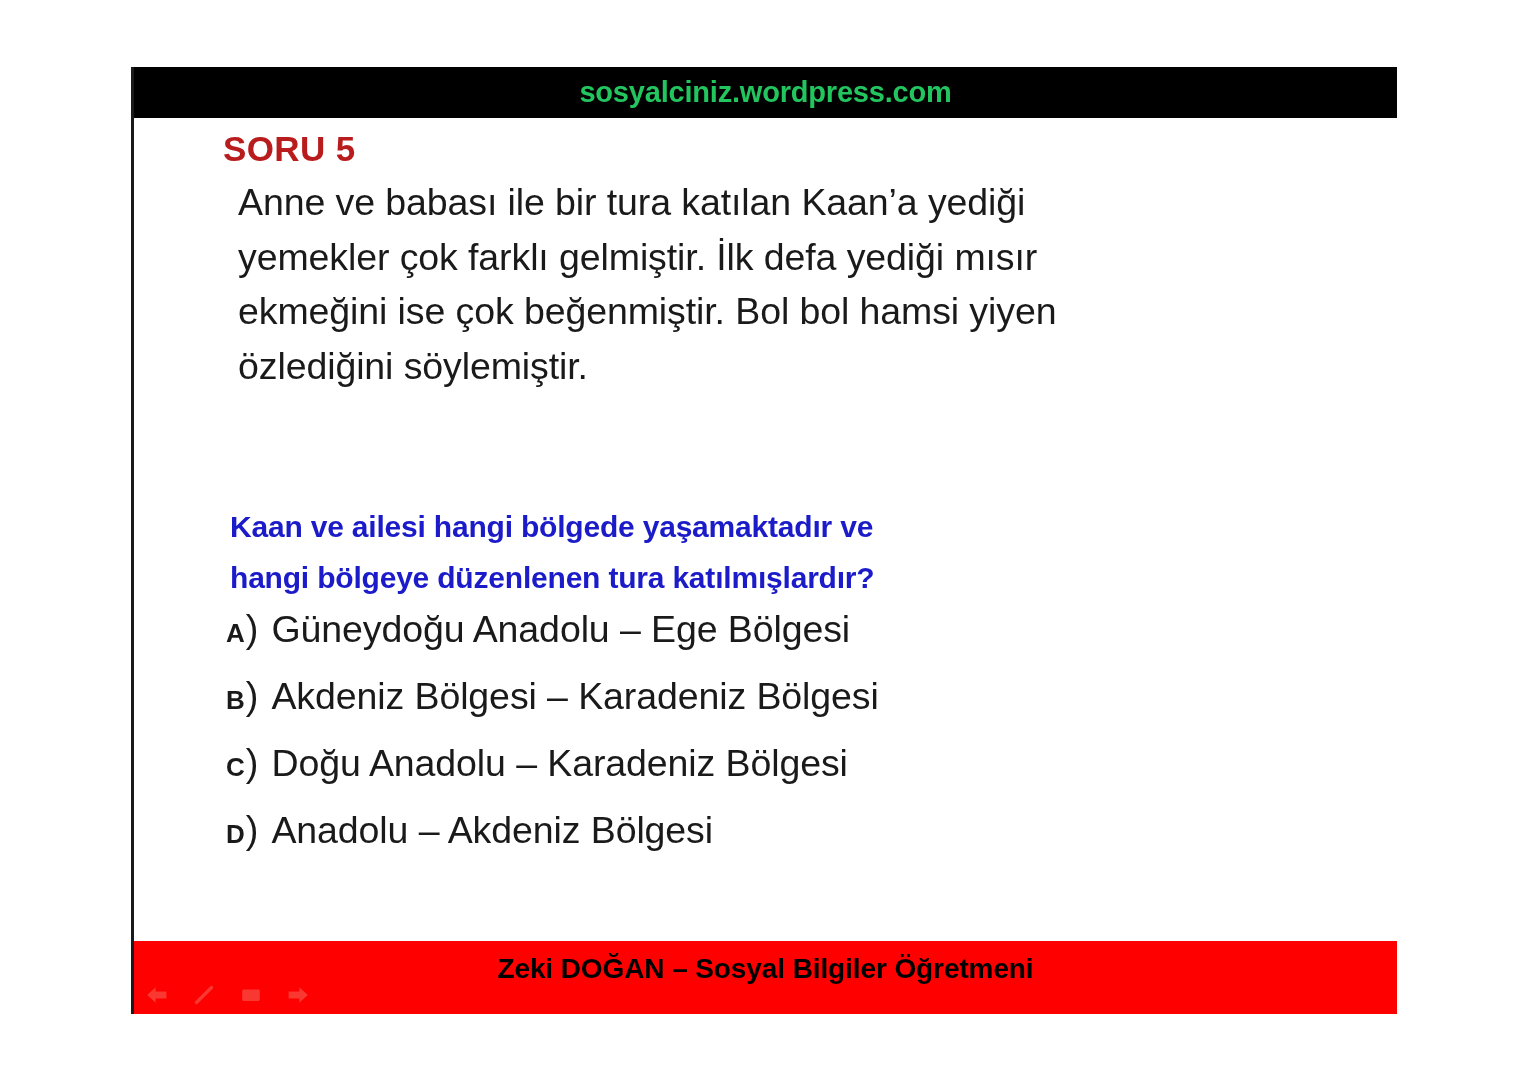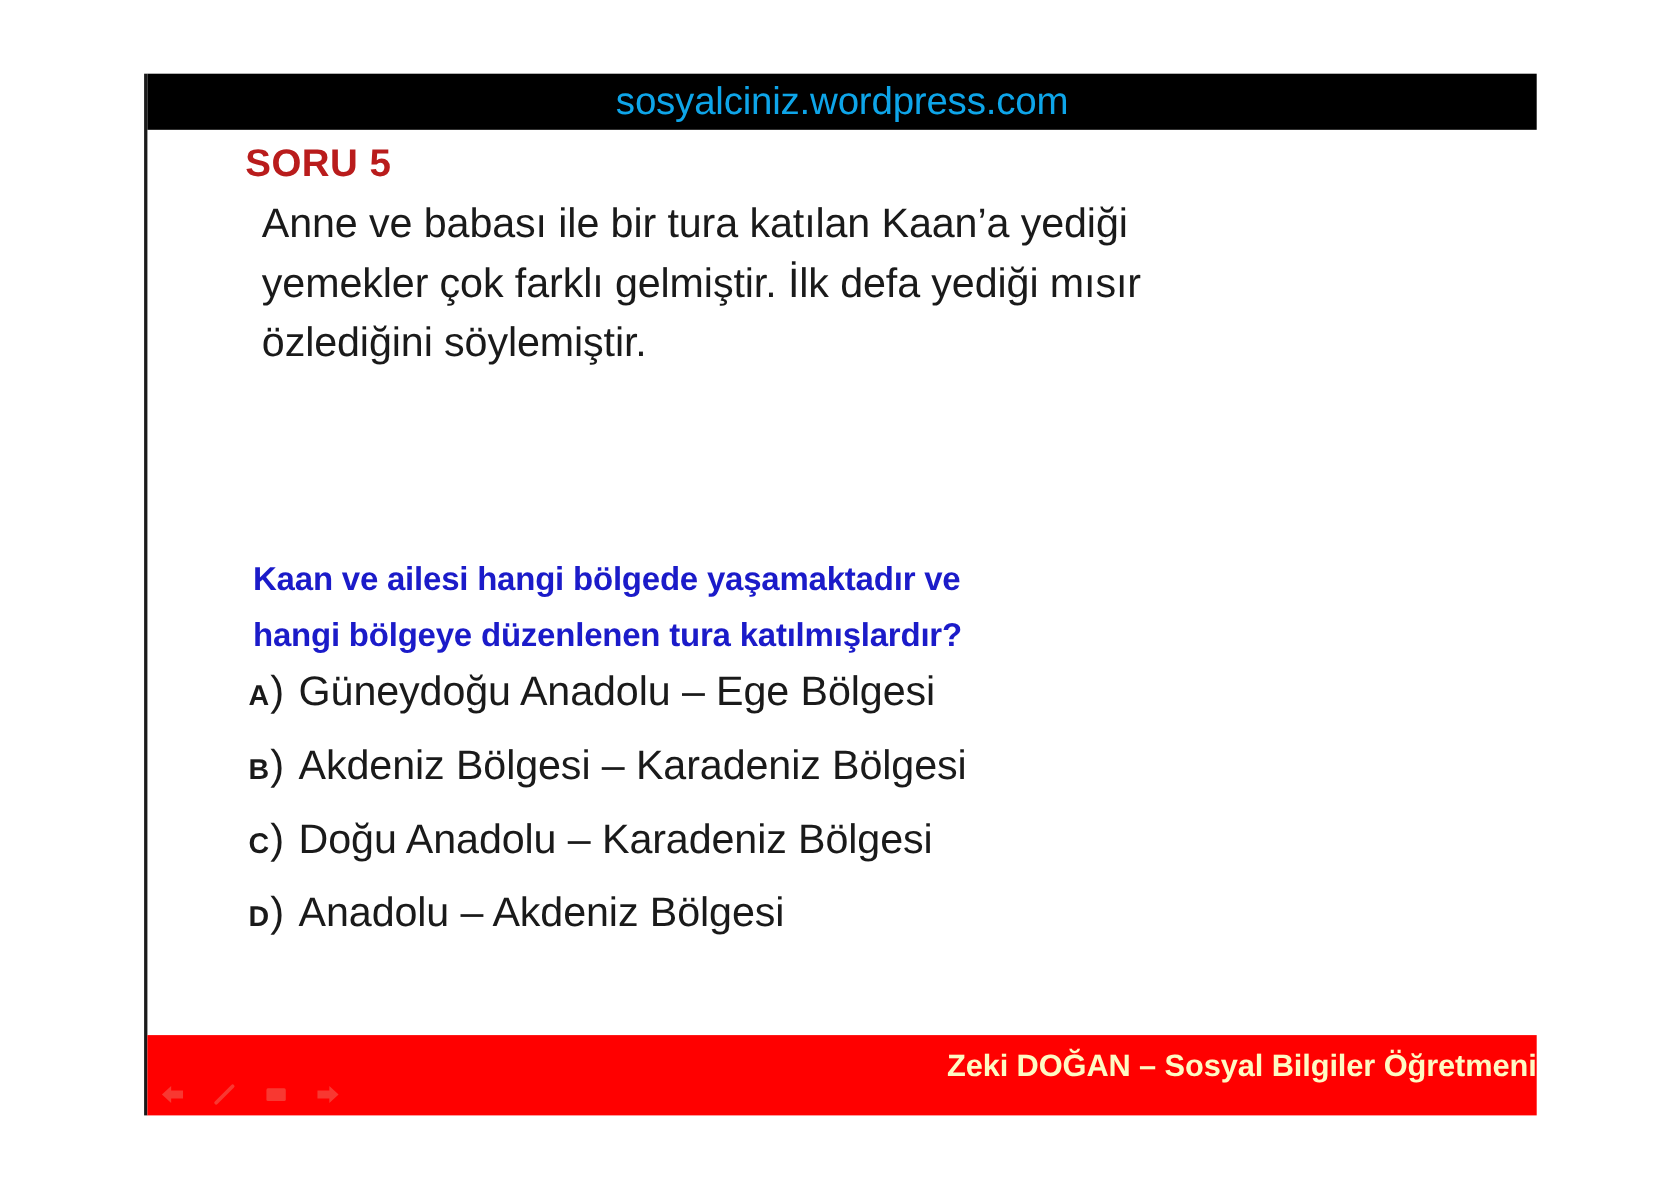--- a/index.html
+++ b/index.html
@@ -43,23 +43,23 @@
     top: 0;
     width: 100%;
     height: 51px;
     background: #000000;
     display: flex;
     align-items: center;
     justify-content: center;
     box-sizing: border-box;
   }
   .site-header-title {
-    color: #0ea5e9;
-    font-size: 35px;
-    font-weight: normal;
+    color: #22c55e;
+    font-size: 29px;
+    font-weight: bold;
     letter-spacing: -0.2px;
     line-height: 1;
     font-family: "Liberation Sans", sans-serif;
   }
 
   
   .slide-body {
     position: absolute;
     left: 0;
     top: 51px;
@@ -157,22 +157,22 @@
     bottom: 0;
     width: 100%;
     height: 73px;
     background: #ff0000;
   }
   .footer-title {
     position: absolute;
     left: 0;
     right: 0;
     top: 14px;
-    text-align: right;
-    color: #fef9c3;
+    text-align: center;
+    color: #000000;
     font-size: 28px;
     font-weight: bold;
     letter-spacing: -0.1px;
     line-height: 1;
   }
 
   
   .presenter-controls {
     position: absolute;
     left: 10px;
@@ -221,20 +221,21 @@
       <div class="site-header-title">sosyalciniz.wordpress.com</div>
     </div>
 
     <div class="slide-body">
 
       <div class="question-number">SORU 5</div>
 
       <div class="passage">
         <span class="passage-line">Anne ve babası ile bir tura katılan Kaan’a yediği</span>
         <span class="passage-line">yemekler çok farklı gelmiştir. İlk defa yediği mısır</span>
+        <span class="passage-line">ekmeğini ise çok beğenmiştir. Bol bol hamsi yiyen</span>
         <span class="passage-line">özlediğini söylemiştir.</span>
       </div>
 
       <div class="question-prompt">
         <span class="prompt-line">Kaan ve ailesi hangi bölgede yaşamaktadır ve</span>
         <span class="prompt-line">hangi bölgeye düzenlenen tura katılmışlardır?</span>
       </div>
 
       <div class="options">
 

